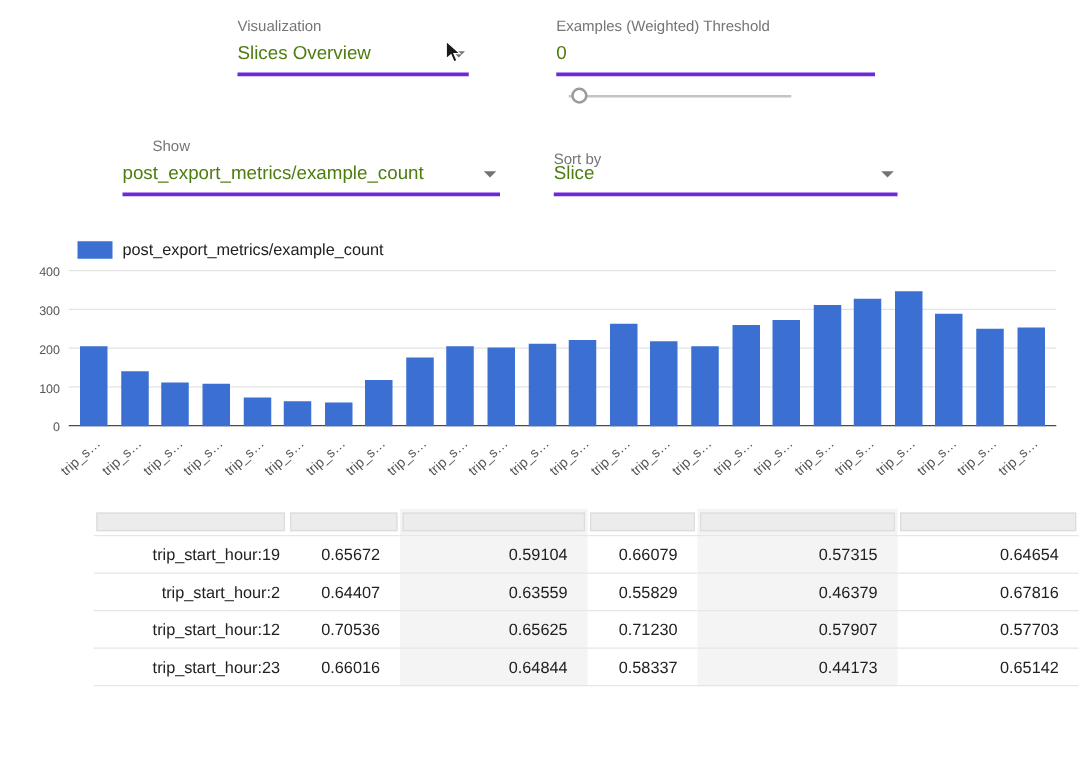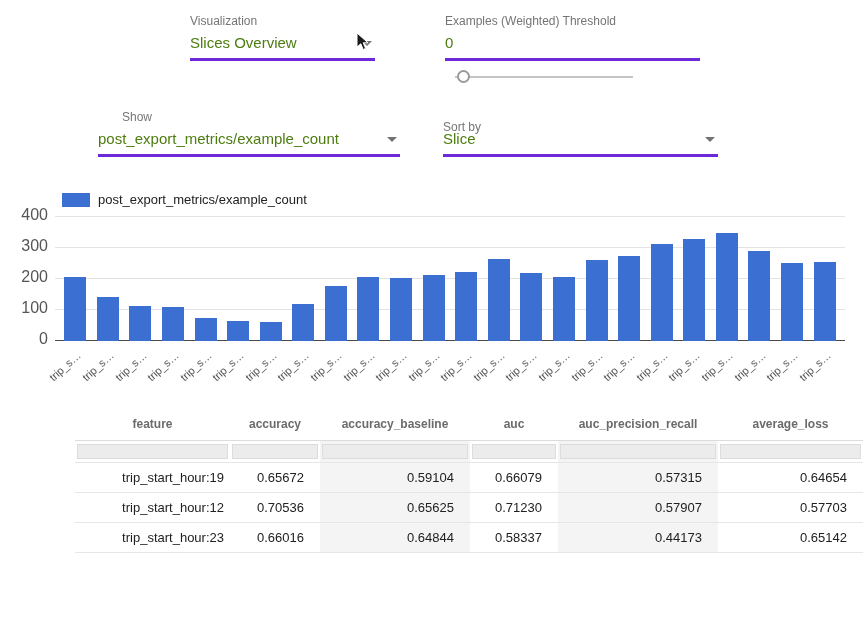--- a/index.html
+++ b/index.html
@@ -36,21 +36,21 @@
   
   .cursor { position:absolute; left:356px; top:32px; z-index:50; }
   
   .legend { position:absolute; left:62px; top:192px; display:flex; align-items:center; gap:8px; }
   .legend-swatch { width:28px; height:14px; display:inline-block; }
   .legend-label { font-size:13px; color:#212121; }
   .plot { position:absolute; left:55px; top:217px; width:790px; height:124px; }
   .gridline { position:absolute; left:0; right:0; height:1px; background:#e3e3e3; }
   .gridline.baseline { background:#4a4a4a; }
   .yaxis { position:absolute; left:6px; top:217px; width:42px; height:124px; }
-  .ytick { position:absolute; right:0; font-size:16px; color:#555; text-align:right; width:42px; }
+  .ytick { position:absolute; right:0; font-size:10px; color:#555; text-align:right; width:42px; }
   .bars { position:absolute; left:0; right:0; top:0; bottom:0; display:flex; align-items:flex-end; padding:0 4px; }
   .slot { flex:1; position:relative; height:100%; display:flex; align-items:flex-end; justify-content:center; }
   .bar { width:22px; }
   .xlabel {
     position:absolute; top:100%; margin-top:8px; right:50%;
     transform:rotate(-42deg); transform-origin:100% 0;
     font-size:11px; color:#555; white-space:nowrap;
   }
   
   .metrics-table {
@@ -226,28 +226,20 @@
 <table class="metrics-table">
   <colgroup>
     <col style="width:155px">
       <col style="width:90px">
       <col style="width:150px">
     <col style="width:88px">
       <col style="width:160px">
       <col style="width:145px">
   </colgroup>
   <thead>
-    <tr>
-        <th>feature</th>
-        <th>accuracy</th>
-        <th>accuracy_baseline</th>
-        <th>auc</th>
-        <th>auc_precision_recall</th>
-        <th>average_loss</th>
-      </tr>
     <tr class="filter-row">
         <td>
           <div class="filterbox"></div>
         </td>
         <td>
           <div class="filterbox"></div>
         </td>
         <td>
           <div class="filterbox"></div>
         </td>
@@ -265,20 +257,28 @@
   <tbody>
       <tr>
         <td class="feature">trip_start_hour:19</td>
         <td class="num">0.65672</td>
         <td class="num">0.59104</td>
         <td class="num">0.66079</td>
         <td class="num">0.57315</td>
         <td class="num">0.64654</td>
       </tr>
       <tr>
+        <td class="feature">trip_start_hour:2</td>
+        <td class="num">0.64407</td>
+        <td class="num">0.63559</td>
+        <td class="num">0.55829</td>
+        <td class="num">0.46379</td>
+        <td class="num">0.67816</td>
+      </tr>
+      <tr>
         <td class="feature">trip_start_hour:12</td>
         <td class="num">0.70536</td>
         <td class="num">0.65625</td>
         <td class="num">0.71230</td>
         <td class="num">0.57907</td>
         <td class="num">0.57703</td>
       </tr>
       <tr>
         <td class="feature">trip_start_hour:23</td>
         <td class="num">0.66016</td>

